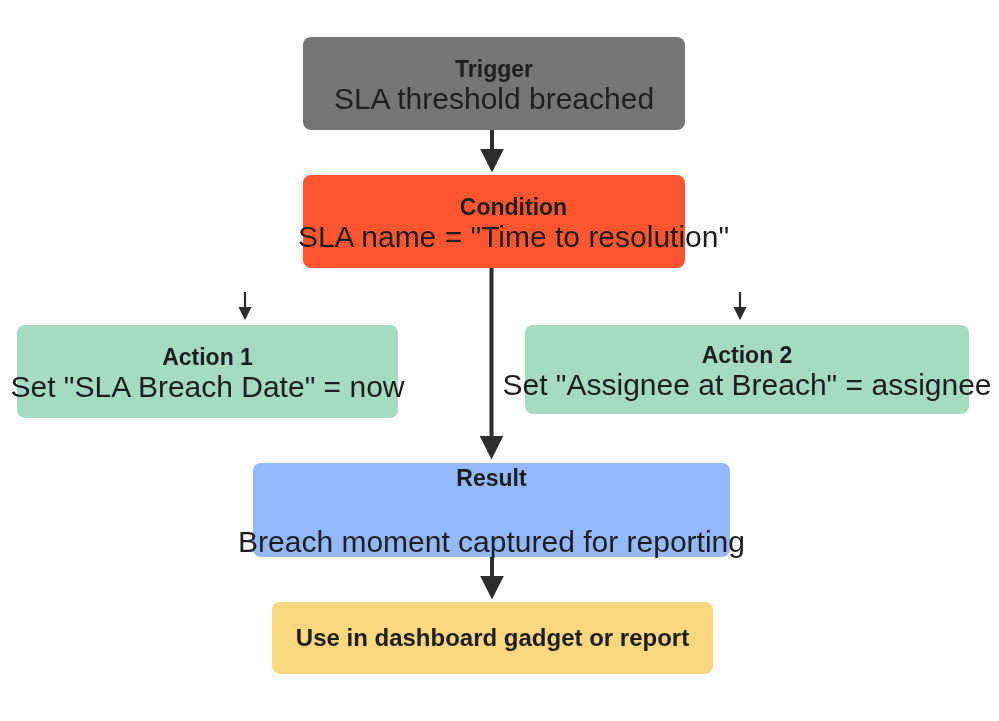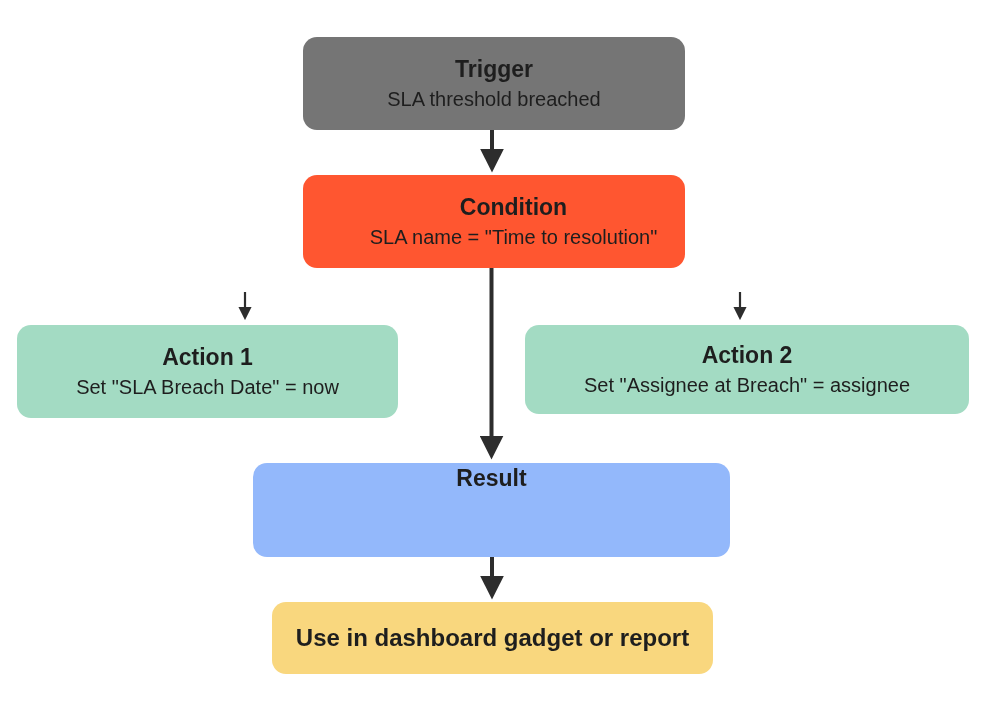--- a/index.html
+++ b/index.html
@@ -9,38 +9,38 @@
   html,body{margin:0;padding:0;background:#ffffff;}
   .canvas{
     position:relative;
     width:999px;height:721px;
     background:#ffffff;
     font-family:"Liberation Sans","DejaVu Sans",sans-serif;
     overflow:hidden;
   }
   .node{
     position:absolute;
-    border-radius:14px;
+    border-radius:8px;
     display:flex;
     flex-direction:column;
     align-items:center;
     justify-content:center;
     text-align:center;
     color:var(--text-color);
     box-sizing:border-box;
   }
   .node .title{
     font-weight:700;
     font-size:23px;
     line-height:30px;
     white-space:nowrap;
   }
   .node .subtitle{
     font-weight:400;
-    font-size:20px;
+    font-size:30px;
     line-height:30px;
     white-space:nowrap;
   }
   #node-trigger   {left:303px; top:37px;  width:382px; height:93px;}
   #node-condition {left:303px; top:175px; width:382px; height:93px;padding-left:39px;}
   #node-action1   {left:17px;  top:325px; width:381px; height:93px;}
   #node-action2   {left:525px; top:325px; width:444px; height:89px;}
   #node-result    {left:253px; top:463px; width:477px; height:94px;justify-content:space-between;}
   #node-usage     {left:272px; top:602px; width:441px; height:72px;}
   #node-usage .title{font-size:24px;}
@@ -95,19 +95,20 @@
     <div class="subtitle">Set "SLA Breach Date" = now</div>
   </div>
 
   <div class="node" id="node-action2" style="background-color: rgb(163, 219, 195);">
     <div class="title">Action 2</div>
     <div class="subtitle">Set "Assignee at Breach" = assignee</div>
   </div>
 
   <div class="node" id="node-result" style="background-color: rgb(147, 184, 251);">
     <div class="title">Result</div>
+    <div class="subtitle">Breach moment captured for reporting</div>
   </div>
 
   <div class="node" id="node-usage" style="background-color: rgb(249, 215, 126);">
     <div class="title">Use in dashboard gadget or report</div>
   </div>
 
 </div>
 
 </body></html>

